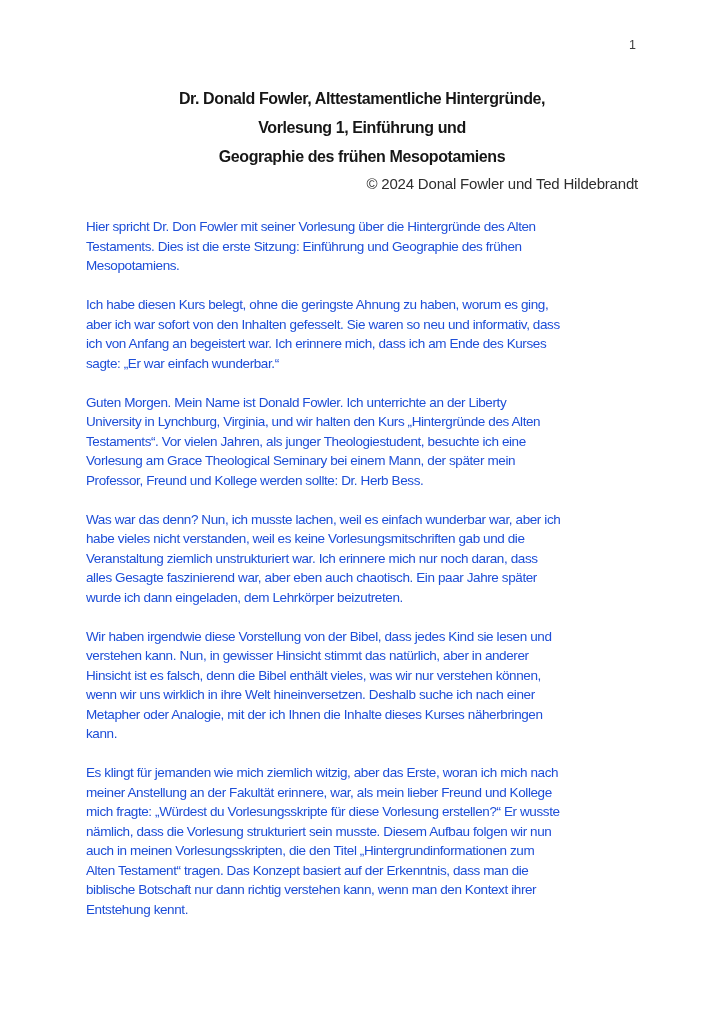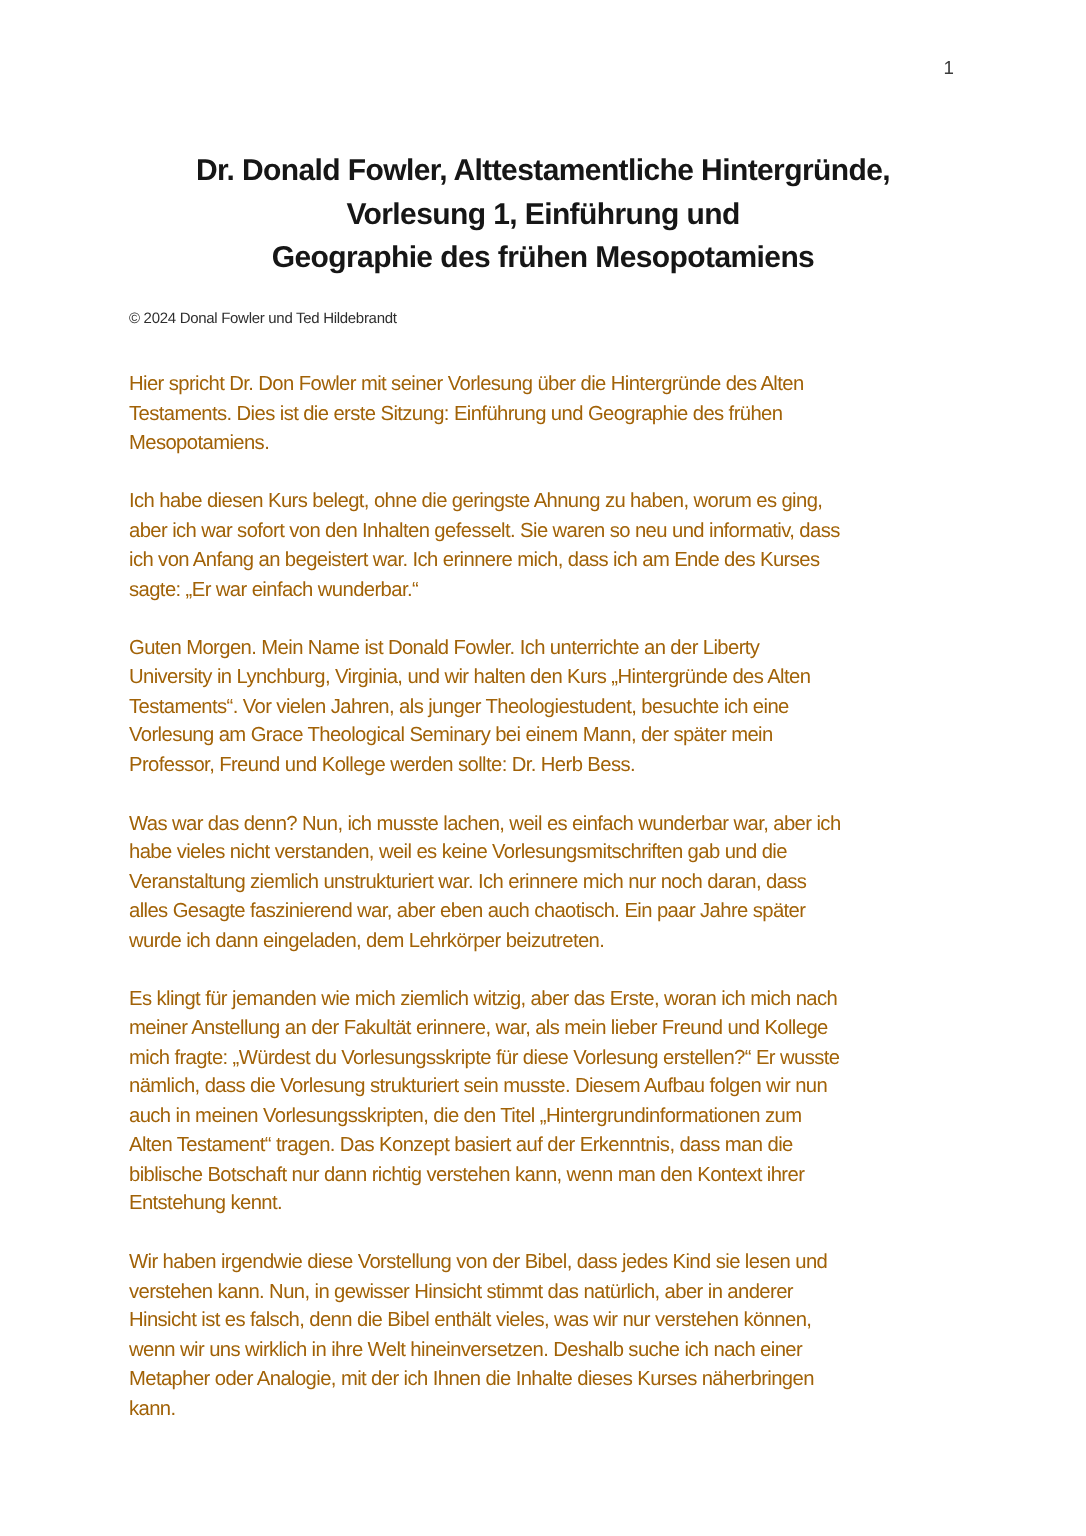--- a/index.html
+++ b/index.html
@@ -19,43 +19,43 @@
     position: absolute;
     top: 38px;
     right: 88px;
     font-size: 12.5px;
     color: #3c3c3c;
   }
   .doc {
     padding: 84px 86px 0 86px;
   }
   .title {
-    margin: 16px;
-    font-size: 20px;
+    margin: 0;
+    font-size: 16px;
     font-weight: bold;
     line-height: 29px;
     letter-spacing: -0.4px;
     text-align: center;
     color: #161616;
     white-space: pre-line;
   }
   .copyright {
     margin-top: 3px;
-    font-size: 10px;
+    font-size: 15px;
     line-height: 19px;
-    text-align: left;
+    text-align: right;
     color: #2e2e2e;
     letter-spacing: -0.2px;
   }
   .body-text {
     margin-top: 24px;
     font-size: 13.5px;
     line-height: 19.5px;
     letter-spacing: -0.4px;
-    color: #a16207;
+    color: #1d4ed8;
   }
   .body-text p {
     margin: 0 0 19.5px 0;
     white-space: pre-line;
   }
 </style>
 </head>
 <body>
 
 <div class="page">
@@ -79,29 +79,29 @@
       <p>Guten Morgen. Mein Name ist Donald Fowler. Ich unterrichte an der Liberty
 University in Lynchburg, Virginia, und wir halten den Kurs „Hintergründe des Alten
 Testaments“. Vor vielen Jahren, als junger Theologiestudent, besuchte ich eine
 Vorlesung am Grace Theological Seminary bei einem Mann, der später mein
 Professor, Freund und Kollege werden sollte: Dr. Herb Bess.</p>
       <p>Was war das denn? Nun, ich musste lachen, weil es einfach wunderbar war, aber ich
 habe vieles nicht verstanden, weil es keine Vorlesungsmitschriften gab und die
 Veranstaltung ziemlich unstrukturiert war. Ich erinnere mich nur noch daran, dass
 alles Gesagte faszinierend war, aber eben auch chaotisch. Ein paar Jahre später
 wurde ich dann eingeladen, dem Lehrkörper beizutreten.</p>
+      <p>Wir haben irgendwie diese Vorstellung von der Bibel, dass jedes Kind sie lesen und
+verstehen kann. Nun, in gewisser Hinsicht stimmt das natürlich, aber in anderer
+Hinsicht ist es falsch, denn die Bibel enthält vieles, was wir nur verstehen können,
+wenn wir uns wirklich in ihre Welt hineinversetzen. Deshalb suche ich nach einer
+Metapher oder Analogie, mit der ich Ihnen die Inhalte dieses Kurses näherbringen
+kann.</p>
       <p>Es klingt für jemanden wie mich ziemlich witzig, aber das Erste, woran ich mich nach
 meiner Anstellung an der Fakultät erinnere, war, als mein lieber Freund und Kollege
 mich fragte: „Würdest du Vorlesungsskripte für diese Vorlesung erstellen?“ Er wusste
 nämlich, dass die Vorlesung strukturiert sein musste. Diesem Aufbau folgen wir nun
 auch in meinen Vorlesungsskripten, die den Titel „Hintergrundinformationen zum
 Alten Testament“ tragen. Das Konzept basiert auf der Erkenntnis, dass man die
 biblische Botschaft nur dann richtig verstehen kann, wenn man den Kontext ihrer
 Entstehung kennt.</p>
-      <p>Wir haben irgendwie diese Vorstellung von der Bibel, dass jedes Kind sie lesen und
-verstehen kann. Nun, in gewisser Hinsicht stimmt das natürlich, aber in anderer
-Hinsicht ist es falsch, denn die Bibel enthält vieles, was wir nur verstehen können,
-wenn wir uns wirklich in ihre Welt hineinversetzen. Deshalb suche ich nach einer
-Metapher oder Analogie, mit der ich Ihnen die Inhalte dieses Kurses näherbringen
-kann.</p>
     </div>
   </div>
 </div>
 
 </body></html>

